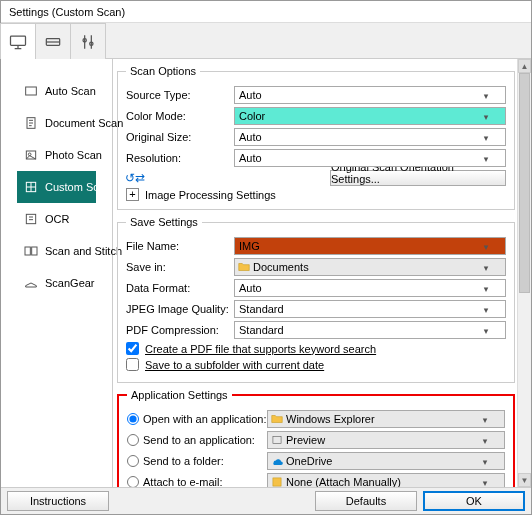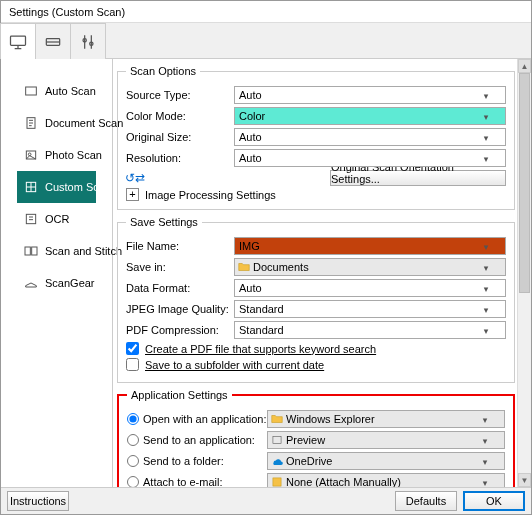--- a/index.html
+++ b/index.html
@@ -38,21 +38,21 @@
   .expand-box { width:13px; height:13px; border:1px solid #888; display:flex; align-items:center; justify-content:center; font-size:11px; line-height:1;}
   .chk { display:flex; align-items:center; gap:6px; margin:3px 0; font-size:11px;text-decoration:underline;}
   .chk input { width:13px; height:13px; }
   .radio-row { display:flex; align-items:center; margin:3px 0; }
   .radio-row label { display:flex; align-items:center; gap:4px; width:140px; font-size:11px; white-space:nowrap;}
   .radio-row input[type="radio"] { width:12px; height:12px; }
   .rot-row { display:flex; align-items:center; justify-content:flex-end; gap:4px; margin-top:2px;}
   .rot-icon { width:18px; height:16px; display:flex; align-items:center; justify-content:center; color:#0066cc; font-size:12px;}
   .footer { height: 26px; display:flex; align-items:center; padding: 0 6px; gap:6px; background:#f0f0f0;}
   .footer .spacer { flex:1;}
-  .fbtn { width:62px; height:20px; border:1px solid #a9a9a9; background:linear-gradient(#fff,#e8e8e8); font-size:11px;}
+  .fbtn { width:102px; height:20px; border:1px solid #a9a9a9; background:linear-gradient(#fff,#e8e8e8); font-size:11px;}
   .fbtn.primary { border:1px solid #0078d7; box-shadow:0 0 0 1px #0078d7 inset;}
   .vscroll { position:absolute; right:0; top:0; bottom:0; width:14px; background:#f0f0f0; border-left:1px solid #ddd;}
   .vscroll .sbtn { height:14px; background:#e0e0e0; border:1px solid #ccc; display:flex;align-items:center;justify-content:center;font-size:8px;color:#666;}
   .vscroll .thumb { position:absolute; top:14px; left:1px; right:1px; height:220px; background:#cdcdcd; border:1px solid #bbb;}
   .vscroll .sbtn.bot { position:absolute; bottom:0; left:0; right:0;}
 </style>
 </head>
 <body>
 
 <div class="window">

